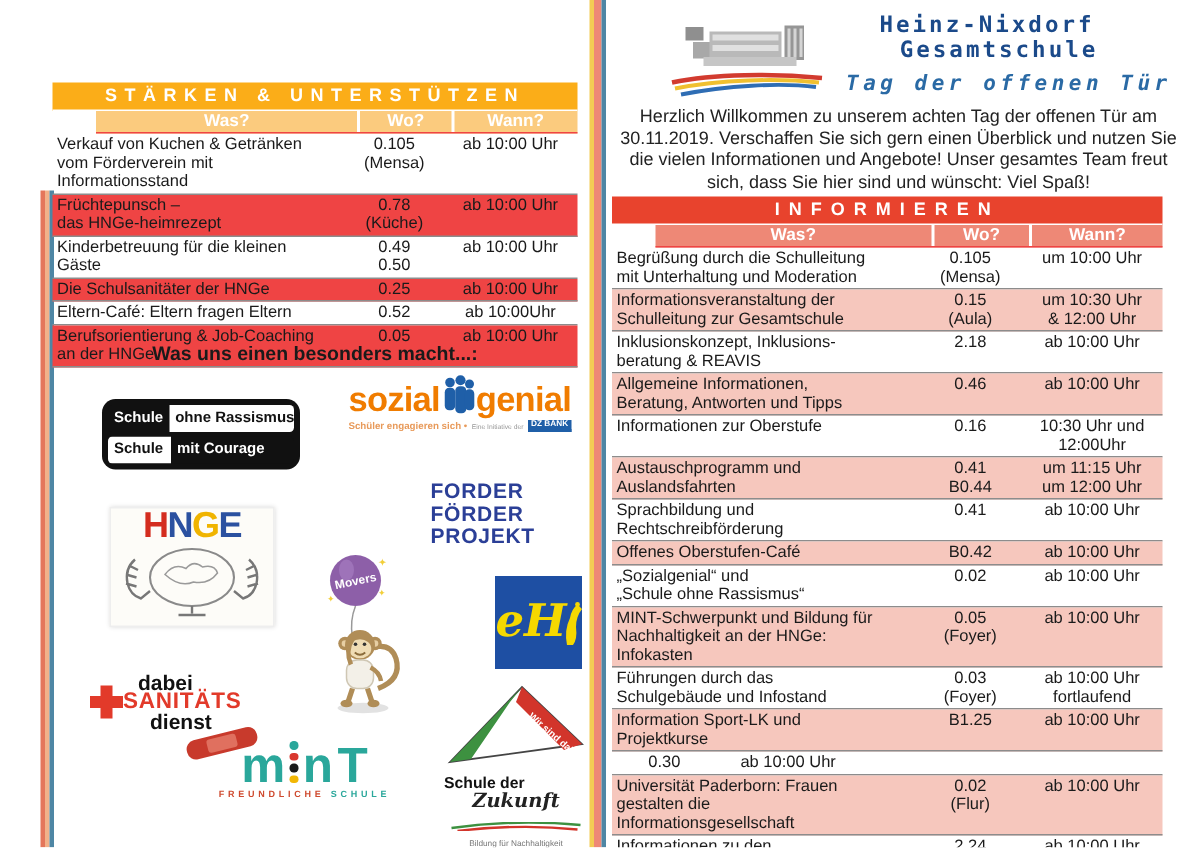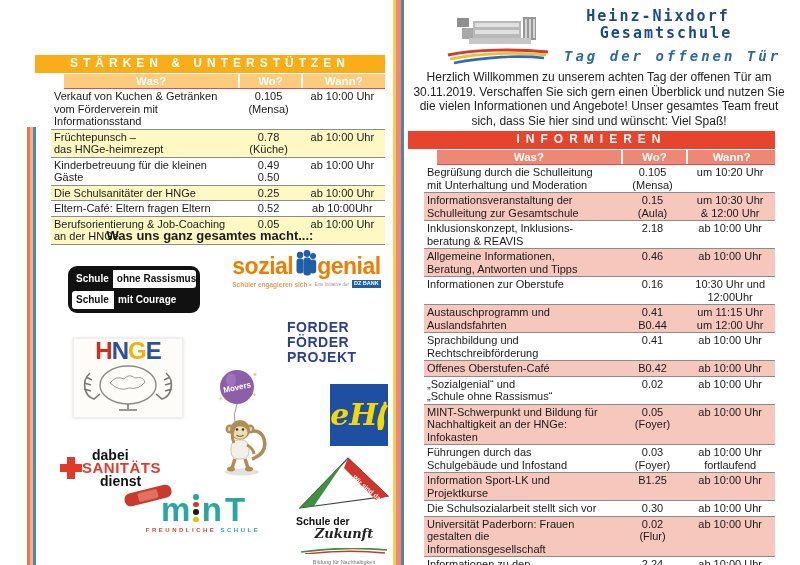--- a/index.html
+++ b/index.html
@@ -13,27 +13,27 @@
   .stripe-mid{left:393px;top:0;width:11px;height:565px;}
   .sl1{width:3px;background:#e4765b;} .sl2{width:3px;background:#f2b189;} .sl3{width:3px;background:#4e86a4;}
   .sm1{width:3px;background:#f3cc54;} .sm2{width:5px;background:#ee8876;} .sm3{width:3px;background:#4e86a4;}
 
   
   .tbl{position:absolute;font-size:11px;line-height:12.5px;}
   .tbl .title{font-weight:bold;color:#fff;text-align:center;font-size:12px;letter-spacing:5px;padding:2px 0 3px;border-bottom:1px solid #fff;}
   .tbl .head{display:flex;font-weight:bold;color:#fff;font-size:11.5px;border-bottom:1px solid #ef4444;margin-left:29px;}
   .tbl .head .hc{text-align:center;padding:1px 0;}
   .tbl .head .hc:not(:last-child){border-right:2px solid #fff;}
-  .tbl .trow{display:flex;border-bottom:1px solid #8c8c8c;margin-left:16px;}
+  .tbl .trow{display:flex;border-bottom:1px solid #8c8c8c;}
   .c-was{width:55%;padding:1px 3px;white-space:pre-line;}
   .c-wo{width:19%;text-align:center;white-space:pre-line;padding:1px 0;}
   .c-wann{width:26%;text-align:center;white-space:pre-line;padding:1px 0;}
   .orange .title{background:#fbad18;}
   .orange .head{background:#fbcb7e;}
-  .orange .trow.alt{background:#fef9c3;}
+  .orange .trow.alt{background:#ef4444;}
   .red .title{background:#e8432d;letter-spacing:6px;}
   .red .head{background:#ee8876;}
   .red .trow.alt{background:#f6c7bd;}
 
   
   .building{position:absolute;left:455px;top:10px;}
   .school-name{position:absolute;left:548px;top:8px;width:220px;text-align:center;
       font-family:"DejaVu Sans Mono",monospace;font-weight:bold;color:#1b4a8a;
       font-size:15px;line-height:17px;letter-spacing:2px;}
   .school-name .l2{padding-left:16px;}
@@ -170,21 +170,21 @@
         <div class="tcell c-wann">ab 10:00Uhr</div>
       </div>
       <div class="trow alt">
         <div class="tcell c-was">Berufsorientierung &amp; Job-Coaching
 an der HNGe</div>
         <div class="tcell c-wo">0.05</div>
         <div class="tcell c-wann">ab 10:00 Uhr</div>
       </div>
     </div>
 
-  <div class="besonders">Was uns ganz gesamtes macht...:</div>
+  <div class="besonders">Was uns einen besonders macht...:</div>
 
   <div class="sor">
     <div class="row">
       <span class="seg b">Schule</span>
       <span class="seg w">ohne Rassismus</span>
     </div>
     <div class="row">
       <span class="seg w" style="flex:0 0 34px;">Schule</span>
       <span class="seg b" style="flex:1;">mit Courage</span>
     </div>
@@ -344,21 +344,21 @@
     <div class="head">
       <div class="hc c-was">Was?</div>
       <div class="hc c-wo">Wo?</div>
       <div class="hc c-wann">Wann?</div>
     </div>
   <div class="trow">
         <div class="tcell c-was">Begrüßung durch die Schulleitung
 mit Unterhaltung und Moderation</div>
         <div class="tcell c-wo">0.105
 (Mensa)</div>
-        <div class="tcell c-wann">um 10:20 Uhr</div>
+        <div class="tcell c-wann">um 10:00 Uhr</div>
       </div>
       <div class="trow alt">
         <div class="tcell c-was">Informationsveranstaltung der
 Schulleitung zur Gesamtschule</div>
         <div class="tcell c-wo">0.15
 (Aula)</div>
         <div class="tcell c-wann">um 10:30 Uhr
 &amp; 12:00 Uhr</div>
       </div>
       <div class="trow">
@@ -420,21 +420,20 @@
         <div class="tcell c-wann">ab 10:00 Uhr
 fortlaufend</div>
       </div>
       <div class="trow alt">
         <div class="tcell c-was">Information Sport-LK und
 Projektkurse</div>
         <div class="tcell c-wo">B1.25</div>
         <div class="tcell c-wann">ab 10:00 Uhr</div>
       </div>
       <div class="trow">
-        <div class="tcell c-was">Die Schulsozialarbeit stellt sich vor</div>
         <div class="tcell c-wo">0.30</div>
         <div class="tcell c-wann">ab 10:00 Uhr</div>
       </div>
       <div class="trow alt">
         <div class="tcell c-was">Universität Paderborn: Frauen
 gestalten die
 Informationsgesellschaft</div>
         <div class="tcell c-wo">0.02
 (Flur)</div>
         <div class="tcell c-wann">ab 10:00 Uhr</div>

